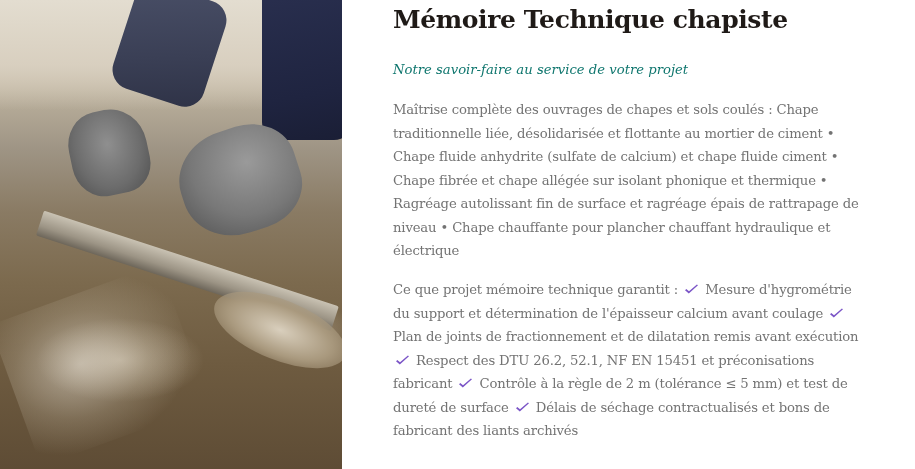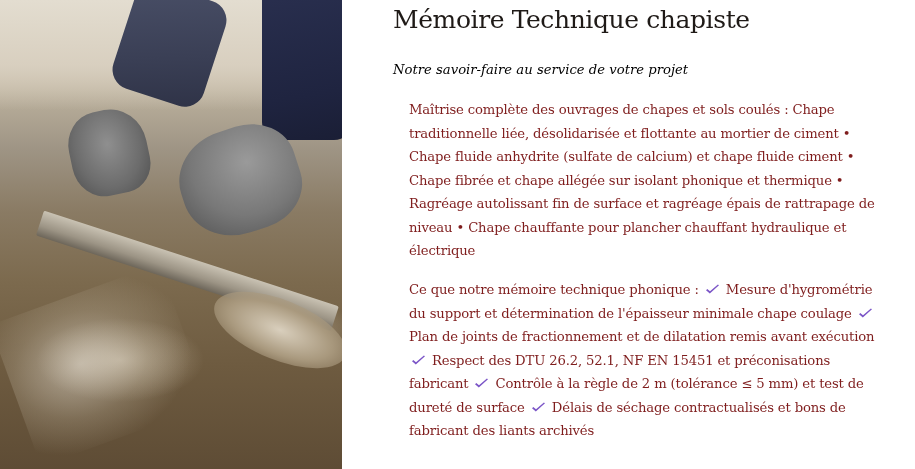--- a/index.html
+++ b/index.html
@@ -56,32 +56,32 @@
       background: radial-gradient(ellipse at 40% 45%, rgba(240,235,225,0.55) 0%, rgba(200,190,170,0.25) 45%, rgba(0,0,0,0) 75%);
       transform: rotate(-20deg);
     }
 
     .content {
       position: absolute; left: 393px; top: 0; width: 480px;
       color: #3d3d3d;
     }
     .title {
       position: absolute; left: 0; top: 5px; white-space: nowrap;
-      font-family: "DejaVu Serif", serif; font-weight: normal;
+      font-family: "DejaVu Serif", serif; font-weight: bold;
       font-size: 25px; color: #1f1a17; letter-spacing: -0.4px;
     }
     .subtitle {
       position: absolute; left: 0; top: 62px; white-space: nowrap;
       font-family: "DejaVu Serif", serif; font-style: italic;
-      font-size: 13.2px; color: #000000;
+      font-size: 13.2px; color: #0f766e;
     }
     .para {
-      position: absolute; left: 16px; width: 478px;
+      position: absolute; left: 0; width: 478px;
       font-family: "DejaVu Serif", serif; font-size: 13.2px;
-      line-height: 23.5px; color: #7f1d1d; letter-spacing: -0.15px;
+      line-height: 23.5px; color: #737373; letter-spacing: -0.15px;
     }
     .para-1 { top: 98px; }
     .para-2 { top: 278px; }
     .check {
       display: inline-block; width: 15px; height: 11px; vertical-align: -1px;
       margin: 0 2px;
     }
   </style>
 </head>
 <body>
@@ -95,25 +95,25 @@
   <div class="glove-right"></div>
   <div class="screed-ridge"></div>
   <div class="shine"></div>
 </div>
 
 <div class="content">
   <h1 class="title">Mémoire Technique chapiste</h1>
   <p class="subtitle">Notre savoir-faire au service de votre projet</p>
   <p class="para para-1">Maîtrise complète des ouvrages de chapes et sols coulés : Chape traditionnelle liée, désolidarisée et flottante au mortier de ciment • Chape fluide anhydrite (sulfate de calcium) et chape fluide ciment • Chape fibrée et chape allégée sur isolant phonique et thermique • Ragréage autolissant fin de surface et ragréage épais de rattrapage de niveau • Chape chauffante pour plancher chauffant hydraulique et électrique</p>
   <p class="para para-2">
-    <span>Ce que notre mémoire technique phonique :</span>
+    <span>Ce que projet mémoire technique garantit :</span>
     <svg class="check" viewBox="0 0 15 11">
         <path d="M1 6.2 L4.8 9.6 L14 1.2 L12.9 0.4 L5 7.3 L2.3 4.9 Z" fill="#7b55c7"></path>
       </svg>
-    <span>Mesure d'hygrométrie du support et détermination de l'épaisseur minimale chape coulage</span>
+    <span>Mesure d'hygrométrie du support et détermination de l'épaisseur calcium avant coulage</span>
     <svg class="check" viewBox="0 0 15 11">
         <path d="M1 6.2 L4.8 9.6 L14 1.2 L12.9 0.4 L5 7.3 L2.3 4.9 Z" fill="#7b55c7"></path>
       </svg>
     <span>Plan de joints de fractionnement et de dilatation remis avant exécution</span>
     <svg class="check" viewBox="0 0 15 11">
         <path d="M1 6.2 L4.8 9.6 L14 1.2 L12.9 0.4 L5 7.3 L2.3 4.9 Z" fill="#7b55c7"></path>
       </svg>
     <span>Respect des DTU 26.2, 52.1, NF EN 15451 et préconisations fabricant</span>
     <svg class="check" viewBox="0 0 15 11">
         <path d="M1 6.2 L4.8 9.6 L14 1.2 L12.9 0.4 L5 7.3 L2.3 4.9 Z" fill="#7b55c7"></path>

